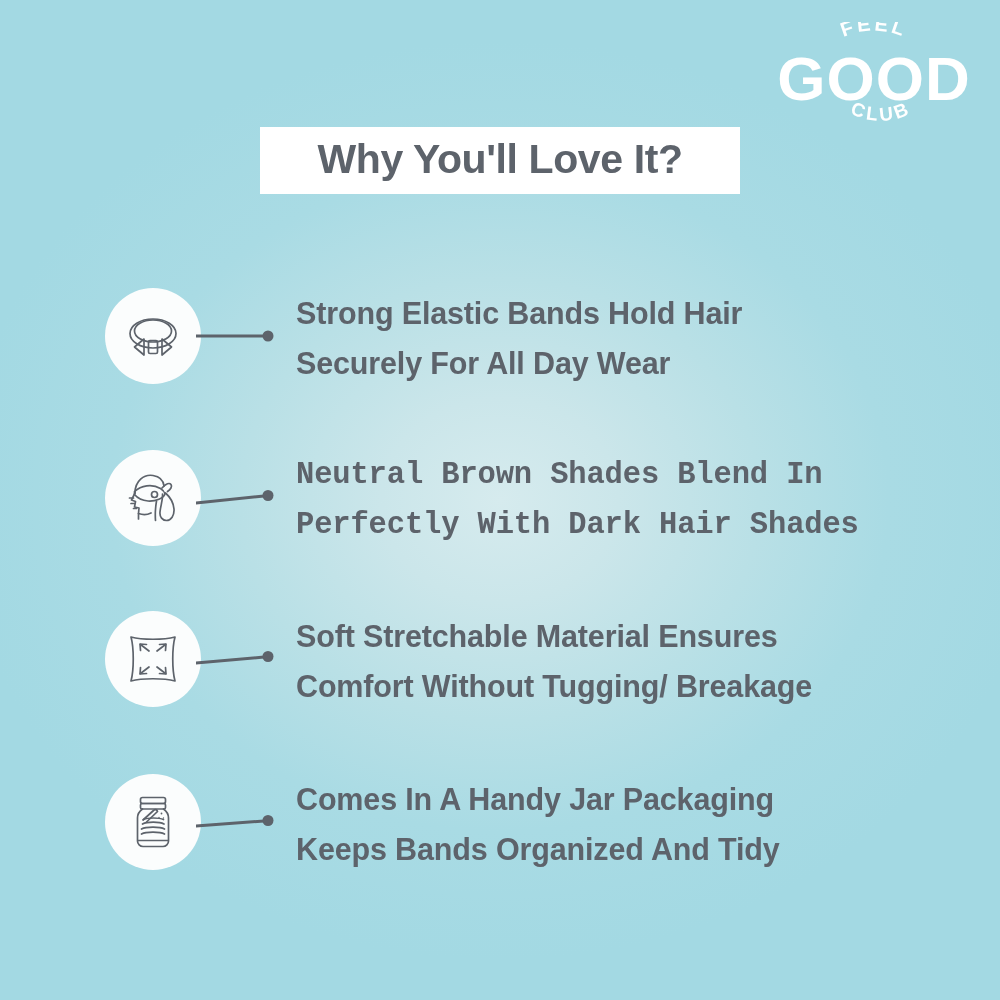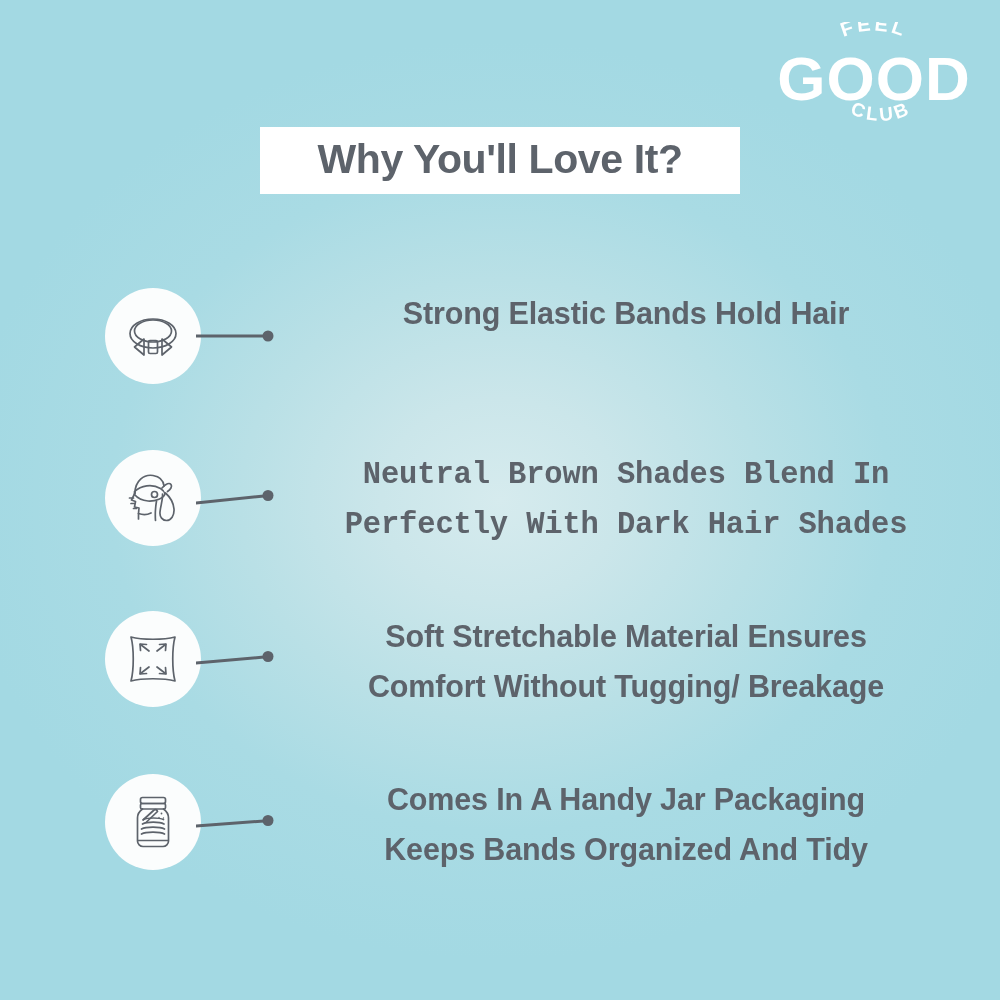--- a/index.html
+++ b/index.html
@@ -98,21 +98,21 @@
     position: absolute;
     left: 296px;
     top: 0;
     width: 660px;
     color: #5d636b;
     font-size: 30.5px;
     font-weight: 700;
     line-height: 50px;
     letter-spacing: -0.15px;
   }
-  .feature-text .line { display: block; white-space: nowrap; text-align: center; }
+  .feature-text .line { display: block; white-space: nowrap; }
 </style>
 </head>
 <body>
 
 <div id="poster">
 
   <div id="logo">
     <svg width="212" height="108" viewBox="0 0 212 108" fill="none" xmlns="http://www.w3.org/2000/svg">
       <defs>
         <path id="arc-top" d="M 44 44 A 72 72 0 0 1 168 44"></path>
@@ -141,20 +141,21 @@
         <path d="M 40 34 L 49.5 42 L 40 50 Z"></path>
         <rect x="26.5" y="35.5" width="9" height="13" rx="1.5"></rect>
       </svg>
     </div>
     <svg class="connector" viewBox="0 0 90 96" fill="none">
       <line x1="0" y1="48" x2="68" y2="48" stroke="#5d636b" stroke-width="3" stroke-linecap="round"></line>
       <circle cx="72" cy="48" r="5.5" fill="#5d636b"></circle>
     </svg>
     <div class="feature-text">
       <span class="line">Strong Elastic Bands Hold Hair</span>
+      <span class="line">Securely For All Day Wear</span>
     </div>
   </div>
 
   <div class="feature-row" id="row-1">
     <div class="icon-badge">
       <svg width="62" height="62" viewBox="0 0 62 62" fill="none" stroke="#5d636b" stroke-width="1.7" stroke-linecap="round" stroke-linejoin="round">
         <path d="M 13 26 C 13 14 22 7 31 8.5 C 38 9.6 41.5 14 42 19"></path>
         <path d="M 13 26 L 9.5 33 L 13.5 34.5 L 12.5 40 L 17 41 L 16.5 46.5 C 22 48.5 26 47.5 29 46"></path>
         <path d="M 16.5 46.5 L 16.5 52"></path>
         <path d="M 11.5 31 L 7.5 31"></path>

